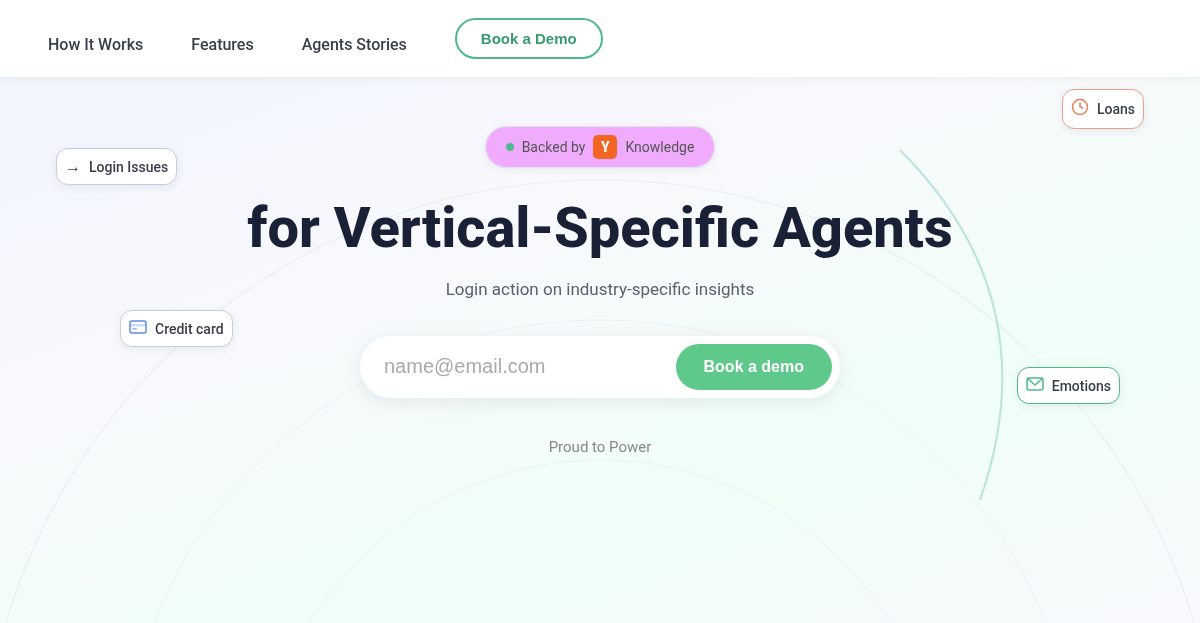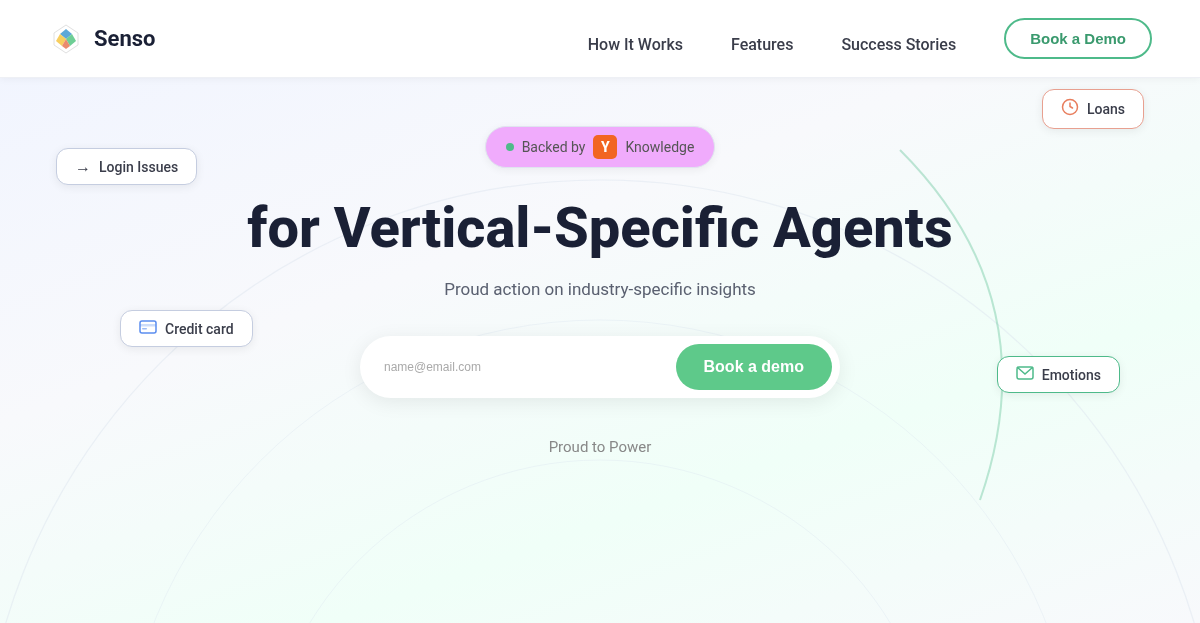--- a/index.html
+++ b/index.html
@@ -174,21 +174,21 @@
       box-shadow: 0 4px 20px rgba(0,0,0,0.08);
       width: 480px;
       gap: 8px;
       margin-bottom: 40px;
     }
 
     .email-input {
       flex: 1;
       border: none;
       outline: none;
-      font-size: 12px;
+      font-size: 20px;
       color: #333;
       background: transparent;
     }
 
     .email-input::placeholder {
       color: #aaa;
     }
 
     .book-demo-btn {
       background: #5ec98a;
@@ -209,21 +209,21 @@
       text-align: center;
     }
 
     
     .floating-badge {
       position: absolute;
       z-index: 8;
       background: white;
       border: 1.5px solid #dde3f0;
       border-radius: 12px;
-      padding: 8px 18px;
+      padding: 8px 8px;
       display: flex;
       align-items: center;
       gap: 8px;
       font-size: 14px;
       color: #3a3d4a;
       font-weight: 500;
       box-shadow: 0 2px 10px rgba(0,0,0,0.07);
     }
 
     .badge-login {
@@ -239,21 +239,21 @@
       align-items: center;
     }
 
     .badge-loans {
       top: 89px;
       right: 56px;
       border-color: #e8a090;
     }
 
     .badge-emotions {
-      top: 356px;
+      top: 367px;
       right: 80px;
       border-color: #4eba8a;
       align-items: center;
     }
 
     .badge-icon {
       font-size: 16px;
     }
   </style>
 </head>
@@ -268,54 +268,43 @@
 
     <circle cx="600" cy="800" r="480" fill="none" stroke="#dde6f0" stroke-width="1" opacity="0.4"></circle>
 
     <circle cx="600" cy="800" r="340" fill="none" stroke="#dde6f0" stroke-width="1" opacity="0.4"></circle>
 
     <path d="M 900 150 Q 1050 300 980 500" fill="none" stroke="#4eba8a" stroke-width="2" opacity="0.35"></path>
   </svg>
 </div>
 
 <nav>
-  <div class="nav-logo">
-
-    <svg class="logo-icon" viewBox="0 0 36 36" xmlns="http://www.w3.org/2000/svg">
-      <polygon points="18,4 30,12 30,24 18,32 6,24 6,12" fill="none" stroke="#e0e0e0" stroke-width="1"></polygon>
-      <polygon points="18,8 24,13 18,18 12,13" fill="#4a9fd4" opacity="0.9"></polygon>
-      <polygon points="18,18 24,13 28,20 22,25" fill="#5ec98a" opacity="0.9"></polygon>
-      <polygon points="18,18 12,13 8,20 14,25" fill="#f6c94e" opacity="0.9"></polygon>
-      <polygon points="18,18 22,25 18,28 14,25" fill="#e87e5e" opacity="0.9"></polygon>
-    </svg>
-    <span class="logo-text">Senso</span>
-  </div>
 
   <div class="nav-links">
     <a class="nav-link">How It Works</a>
     <a class="nav-link">Features</a>
-    <a class="nav-link">Success Stories</a>
+    <a class="nav-link">Agents Stories</a>
     <button class="nav-cta">Book a Demo</button>
   </div>
 </nav>
 
 <section class="hero">
 
   <div class="backed-badge">
     <span class="backed-dot"></span>
     <span>Backed by</span>
     <span class="yc-logo">Y</span>
     <span>Knowledge</span>
   </div>
 
 
   <h1 class="hero-headline-dark">for Vertical-Specific Agents</h1>
 
   <p class="hero-subtext">
-    <span>Proud action on industry-specific insights</span><br>
+    <span>Login action on industry-specific insights</span><br>
   </p>
 
   <div class="email-cta">
     <input class="email-input" type="email" placeholder="name@email.com" style="">
     <button class="book-demo-btn">Book a demo</button>
   </div>
 
   <p class="proud-text">Proud to Power</p>
 
 </section>

